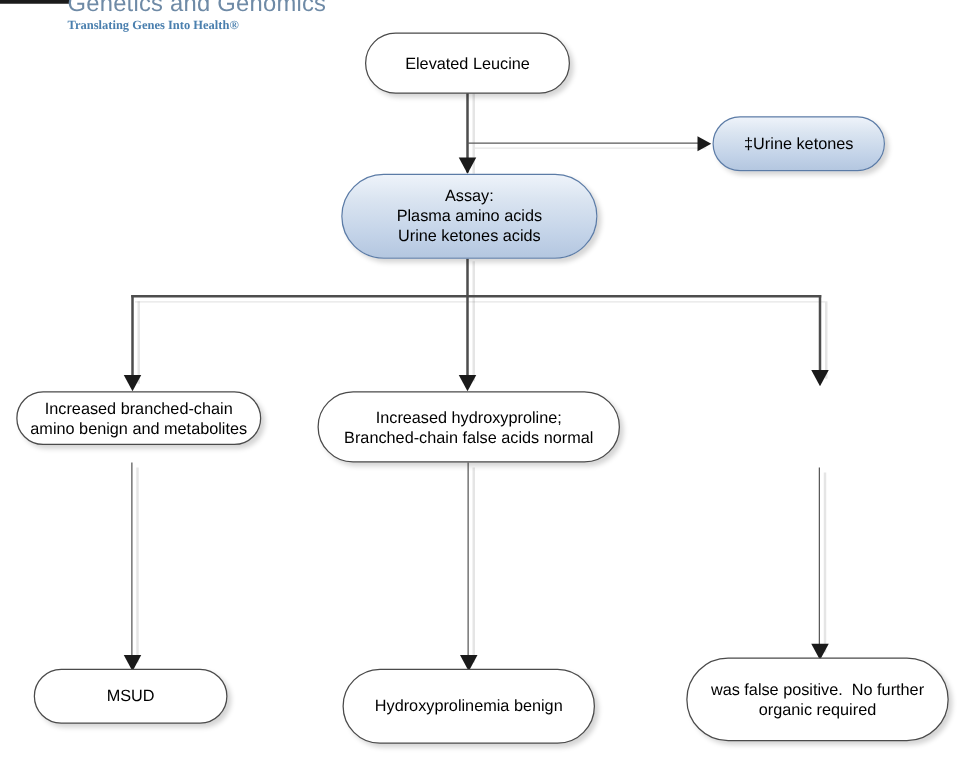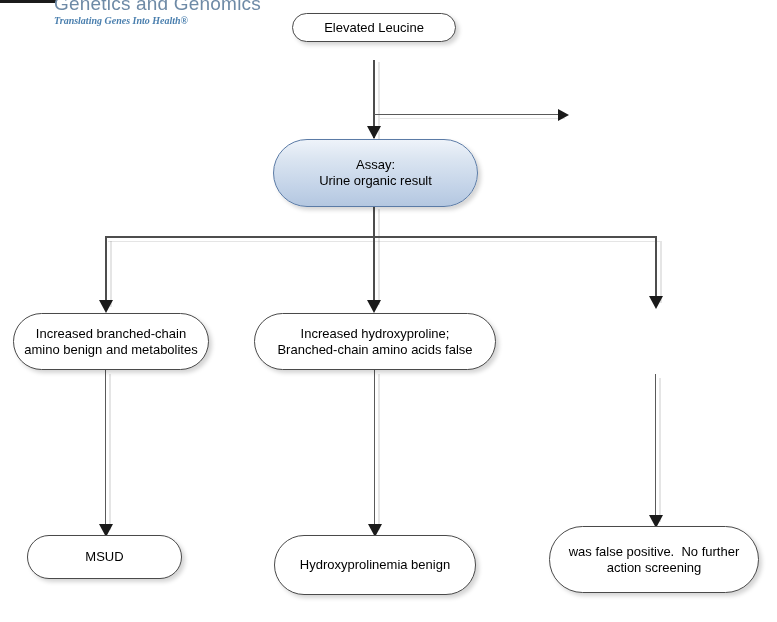--- a/index.html
+++ b/index.html
@@ -37,21 +37,20 @@
   #logo-title {
     font-family: "Liberation Sans", sans-serif;
     font-size: 19px;
     color: #6e8aa6;
     letter-spacing: 0.2px;
     line-height: 20px;
     white-space: nowrap;
   }
   #logo-tagline {
     font-family: "Liberation Serif", serif;
-    font-style: italic;
     font-weight: bold;
     font-size: 10px;
     color: #4a7fae;
     line-height: 12px;
     margin-top: 1px;
     white-space: nowrap;
   }
 
   
   .node {
@@ -155,61 +154,67 @@
   <div class="arrow-down" style="left:99px; top:524px;"></div>
 
   <div class="vline thin" style="left:374px; top:370px; height:158px;"></div>
   <div class="conn-shadow" style="left:378px; top:374px; width:2px; height:156px;"></div>
   <div class="arrow-down" style="left:368px; top:524px;"></div>
 
   <div class="vline thin" style="left:655px; top:374px; height:146px;"></div>
   <div class="conn-shadow" style="left:659px; top:378px; width:2px; height:144px;"></div>
   <div class="arrow-down" style="left:649px; top:515px;"></div>
 
-  <div class="node" style="left:292px; top:13px; width:164px; height:29px;">
+  <div class="node" style="left:292px; top:26px; width:164px; height:49px;">
     <span class="node-text">
       <span class="ln">Elevated Leucine</span>
     </span>
   </div>
 
+  <div class="node blue" style="left:570px; top:93px; width:138px; height:44px;">
+    <span class="node-text">
+      <span class="ln">‡Urine ketones</span>
+    </span>
+  </div>
 
   <div class="node blue" style="left:273px; top:139px; width:205px; height:68px;">
     <span class="node-text">
       <span class="ln">Assay:</span>
-      <span class="ln">Urine organic result</span>
-    </span>
-  </div>
-
-  <div class="node" style="left:13px; top:313px; width:196px; height:57px;">
+      <span class="ln">Plasma amino acids</span>
+      <span class="ln">Urine ketones acids</span>
+    </span>
+  </div>
+
+  <div class="node" style="left:13px; top:313px; width:196px; height:43px;">
     <span class="node-text">
       <span class="ln">Increased branched-chain</span>
       <span class="ln">amino benign and metabolites</span>
     </span>
   </div>
 
   <div class="node" style="left:254px; top:313px; width:242px; height:57px;justify-content:center;">
     <span class="node-text">
       <span class="ln">Increased hydroxyproline;</span>
-      <span class="ln">Branched-chain amino acids false</span>
+      <span class="ln">Branched-chain false acids normal</span>
     </span>
   </div>
 
 
   <div class="node" style="left:27px; top:535px; width:155px; height:44px;">
     <span class="node-text">
       <span class="ln">MSUD</span>
     </span>
   </div>
 
   <div class="node" style="left:274px; top:535px; width:202px; height:60px;text-align:center;">
     <span class="node-text">
       <span class="ln">Hydroxyprolinemia benign</span>
     </span>
   </div>
 
   <div class="node" style="left:549px; top:526px; width:210px; height:67px;">
     <span class="node-text">
       <span class="ln">was false positive.  No further</span>
-      <span class="ln">action screening</span>
+      <span class="ln">organic required</span>
     </span>
   </div>
 
 </div>
 
 </body></html>

